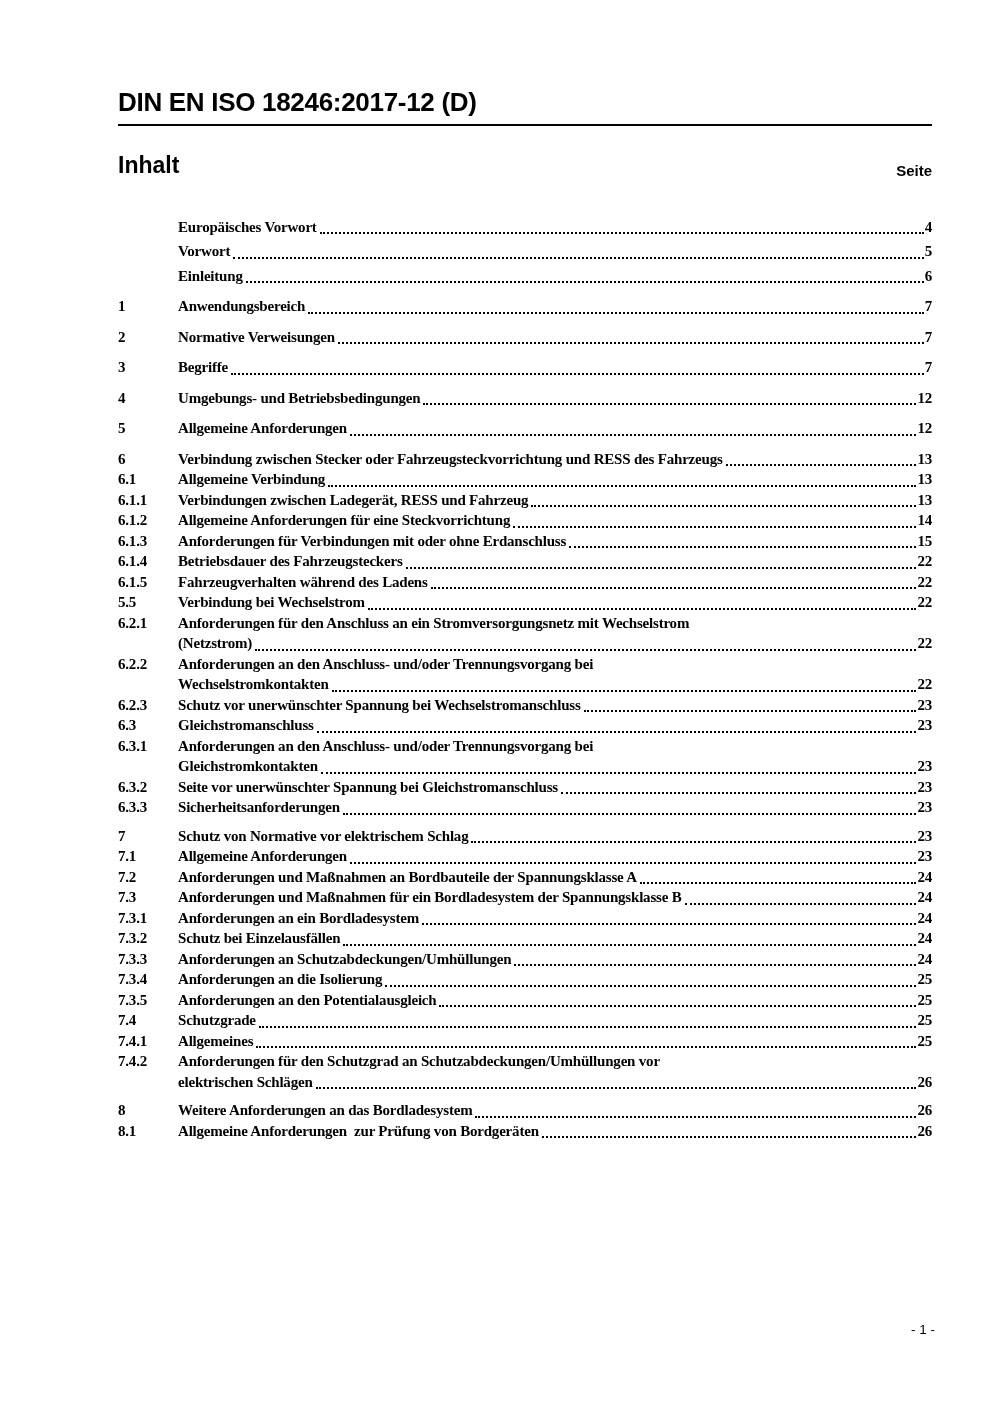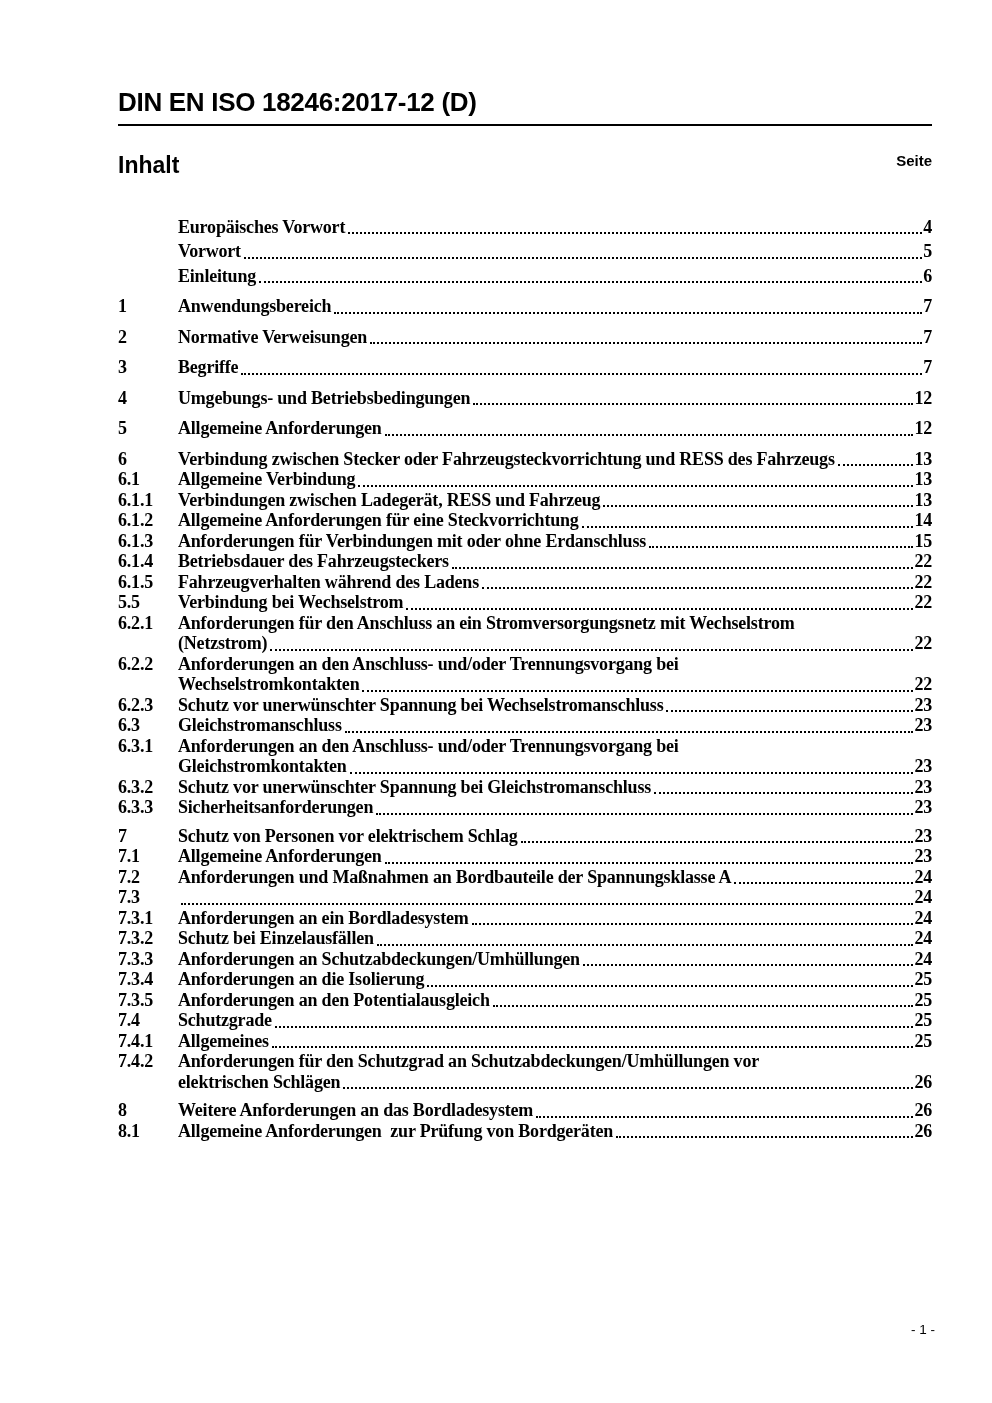--- a/index.html
+++ b/index.html
@@ -18,30 +18,30 @@
     font-weight: bold; letter-spacing: -0.3px;
   }
   .doc-title {
     margin-top: 42px;
     font-size: 18.5px; line-height: 23.5px;
     font-weight: bold; letter-spacing: -0.2px;
   }
   .rule { border-bottom: 2px solid #000; margin-top: 7px; }
 
   .toc-header {
-    display: flex; justify-content: space-between; align-items: flex-start;
+    display: flex; justify-content: space-between; align-items: flex-end;
     margin-top: 26px;
   }
   .toc-heading { font-size: 23px; font-weight: bold; }
   .toc-seite   { font-size: 15px; font-weight: bold; }
 
   .toc-list {
     margin-top: 38px;
     font-family: "Liberation Serif", serif;
-    font-weight: bold; font-size: 18px; letter-spacing: -0.2px;
+    font-weight: bold; font-size: 15px; letter-spacing: -0.2px;
   }
   .toc-row { }
   .toc-line { display: flex; align-items: flex-end; line-height: 20.5px; }
   .toc-num { flex: 0 0 60px; }
   .toc-title { white-space: pre; }
   .leader {
     flex: 1 1 8px;
     border-bottom: 2px dotted #000;
     margin: 0 1px 3px 3px;
     min-width: 8px;
@@ -255,37 +255,37 @@
   <div class="toc-line">
     <span class="toc-num"></span>
     <span class="toc-title">Gleichstromkontakten</span>
     <span class="leader"></span>
     <span class="toc-page">23</span>
   </div>
 </div>
       <div class="toc-row">
   <div class="toc-line">
     <span class="toc-num">6.3.2</span>
-    <span class="toc-title">Schutz vor unerwünschter Spannung bei Gleichstromanschluss</span>
+    <span class="toc-title">Seite vor unerwünschter Spannung bei Gleichstromanschluss</span>
     <span class="leader"></span>
     <span class="toc-page">23</span>
   </div>
 </div>
       <div class="toc-row">
   <div class="toc-line">
     <span class="toc-num">6.3.3</span>
     <span class="toc-title">Sicherheitsanforderungen</span>
     <span class="leader"></span>
     <span class="toc-page">23</span>
   </div>
 </div>
       <div class="toc-row" style="margin-top: 8px;">
   <div class="toc-line">
     <span class="toc-num">7</span>
-    <span class="toc-title">Schutz von Personen vor elektrischem Schlag</span>
+    <span class="toc-title">Schutz von Normative vor elektrischem Schlag</span>
     <span class="leader"></span>
     <span class="toc-page">23</span>
   </div>
 </div>
       <div class="toc-row">
   <div class="toc-line">
     <span class="toc-num">7.1</span>
     <span class="toc-title">Allgemeine Anforderungen</span>
     <span class="leader"></span>
     <span class="toc-page">23</span>
@@ -295,20 +295,21 @@
   <div class="toc-line">
     <span class="toc-num">7.2</span>
     <span class="toc-title">Anforderungen und Maßnahmen an Bordbauteile der Spannungsklasse A</span>
     <span class="leader"></span>
     <span class="toc-page">24</span>
   </div>
 </div>
       <div class="toc-row">
   <div class="toc-line">
     <span class="toc-num">7.3</span>
+    <span class="toc-title">Anforderungen und Maßnahmen für ein Bordladesystem der Spannungsklasse B</span>
     <span class="leader"></span>
     <span class="toc-page">24</span>
   </div>
 </div>
       <div class="toc-row">
   <div class="toc-line">
     <span class="toc-num">7.3.1</span>
     <span class="toc-title">Anforderungen an ein Bordladesystem</span>
     <span class="leader"></span>
     <span class="toc-page">24</span>

